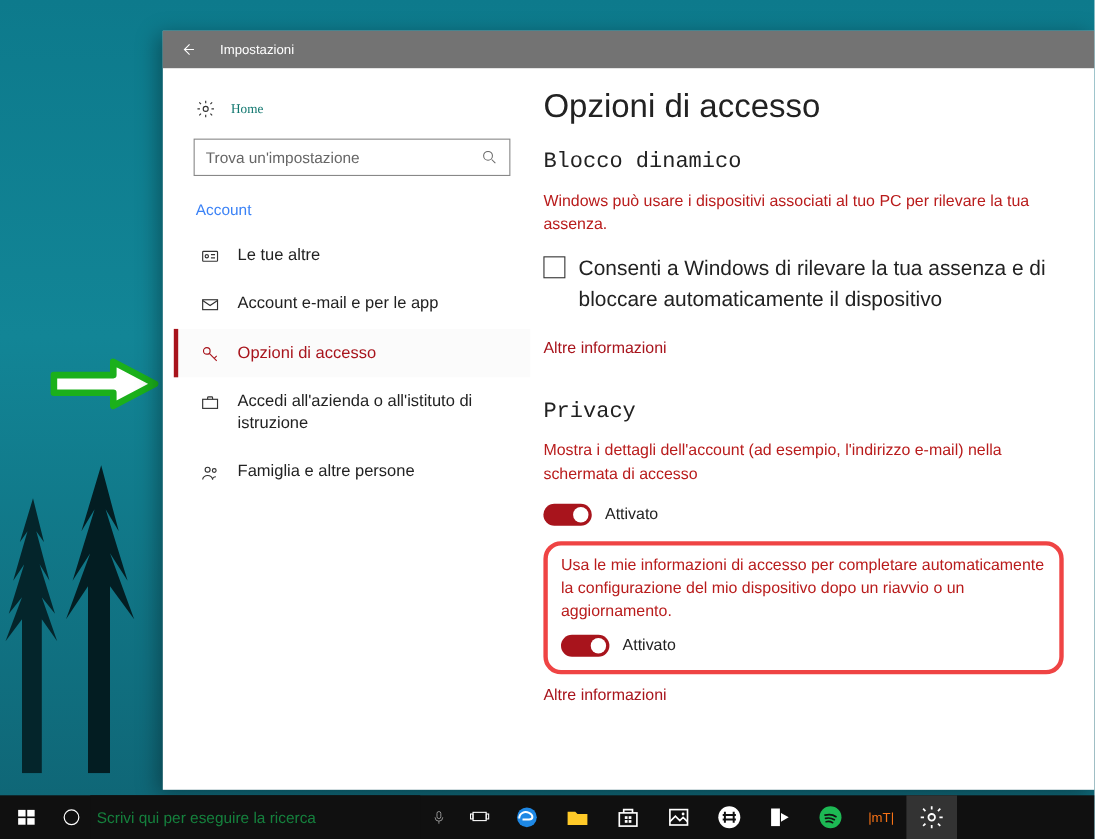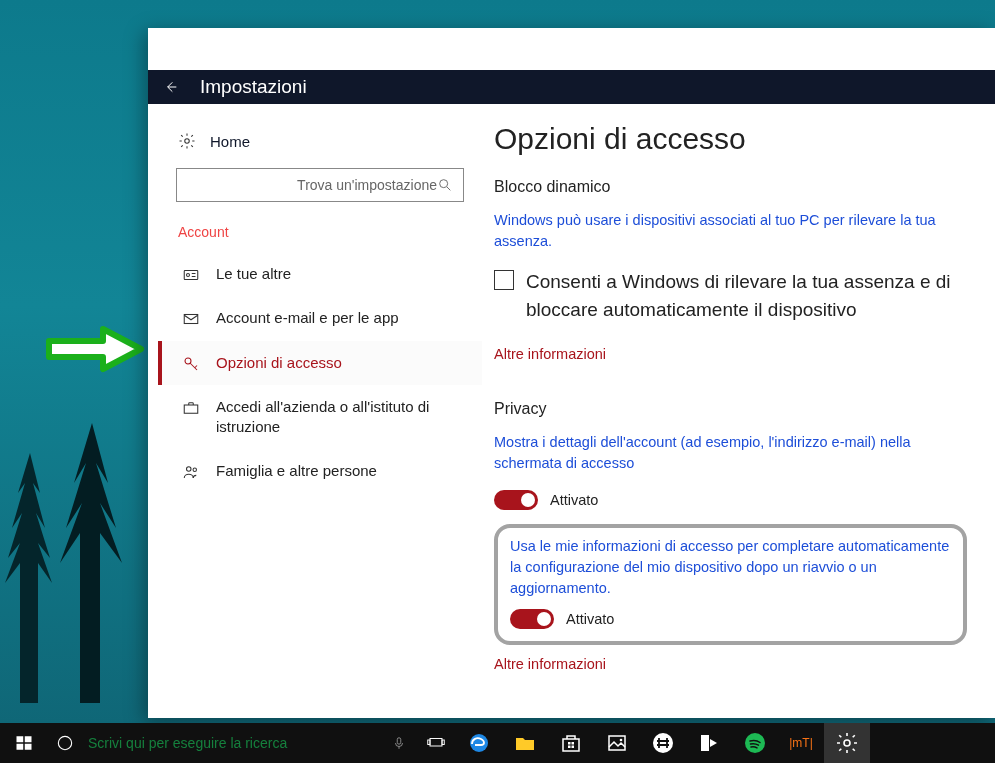--- a/index.html
+++ b/index.html
@@ -5,54 +5,54 @@
   * { box-sizing: border-box; margin: 0; padding: 0; font-family: "Segoe UI", Arial, sans-serif; }
   body { width: 995px; height: 763px; overflow: hidden; background: linear-gradient(180deg,#0d7a8c 0%,#128596 40%,#0f6474 100%); position: relative; }
   
   .trees { position: absolute; left: 0; bottom: 60px; width: 150px; height: 400px; }
   .trees svg { width: 100%; height: 100%; }
   
   .arrow-ann { position:absolute; left:45px; top:325px; width:100px; height:48px; pointer-events:none; }
   .arrow-ann svg { width:100%; height:100%; }
 
   .window { position:absolute; left:148px; top:28px; width:847px; height:690px; background:#fff; box-shadow: -4px 4px 18px rgba(0,0,0,0.35); display:flex; flex-direction:column; }
-  .titlebar { height:34px; background:#0f172a; color:#fff; display:flex; align-items:center; font-size:19px;margin-top:42px; }
+  .titlebar { height:34px; background:#737373; color:#fff; display:flex; align-items:center; font-size:12px; }
   .back-btn { width:46px; height:34px; display:flex; align-items:center; justify-content:center; cursor:pointer; }
   .back-btn svg{ width:16px; height:16px; stroke:#fff; fill:none; stroke-width:1.5; }
   .title-text { padding-left:6px; }
 
   .body { flex:1; display:flex; overflow:hidden; }
   .sidebar { width:338px; padding:18px 4px 18px 10px; position:relative; }
   .home-row { display:flex; align-items:center; gap:14px; padding:10px 20px; cursor:pointer; }
   .home-row .icon { width:18px; height:18px; }
-  .home-row span { font-size:15px; color:#0f172a; }
+  .home-row span { font-size:12px; color:#0f766e;font-family:Liberation Serif, serif; }
   .search { margin:8px 18px 22px 18px; height:34px; border:1px solid #888; display:flex; align-items:center; padding:0 10px; }
-  .search input { flex:1; border:none; outline:none; font-size:14px; color:#333; background:transparent;text-align:right; }
+  .search input { flex:1; border:none; outline:none; font-size:14px; color:#333; background:transparent; }
   .search input::placeholder{ color:#666; }
   .search .sicon { width:16px; height:16px; }
-  .group-label { padding:0 20px 12px 20px; color:#ef4444; font-size:14px; }
+  .group-label { padding:0 20px 12px 20px; color:#3b82f6; font-size:14px; }
   .nav-item { display:flex; align-items:flex-start; gap:16px; padding:12px 20px 12px 20px; cursor:pointer; font-size:15px; color:#222; border-left:4px solid transparent; line-height:1.35; }
   .nav-item.selected { border-left:4px solid #a8141c; color:#a8141c; background:#fbfbfb; }
   .nav-item.selected .nicon path, .nav-item.selected .nicon circle, .nav-item.selected .nicon rect, .nav-item.selected .nicon line { stroke:#a8141c; }
   .nicon { width:18px; height:18px; flex:0 0 18px; margin-top:2px; }
   .nicon path,.nicon circle,.nicon rect,.nicon line,.nicon polyline{ stroke:#333; stroke-width:1.4; fill:none; }
 
   .content { flex:1; padding:18px 28px 10px 8px; overflow:auto; color:#222; }
   .page-title { font-size:30px; font-weight:300; margin-bottom:22px; }
-  .section-h { font-size:16px; font-weight:400; margin-bottom:14px; }
-  .para { font-size:14.5px; line-height:1.45; color:#1d4ed8; margin-bottom:16px; max-width:470px; }
+  .section-h { font-size:20px; font-weight:400; margin-bottom:14px;font-family:Liberation Mono, monospace; }
+  .para { font-size:14.5px; line-height:1.45; color:#b91c1c; margin-bottom:16px; max-width:470px; }
   .checkbox-row { display:flex; align-items:flex-start; gap:12px; margin-bottom:22px; max-width:470px; }
   .checkbox { width:20px; height:20px; border:1.5px solid #333; flex:0 0 20px; margin-top:2px; cursor:pointer; }
   .checkbox-label { font-size:19px; line-height:1.45; }
   .link { color:#a8141c; font-size:14.5px; cursor:pointer; margin-bottom:30px; display:inline-block; }
   .toggle-row { display:flex; align-items:center; gap:12px; margin-bottom:14px; }
   .toggle { width:44px; height:20px; border-radius:10px; background:#a8141c; position:relative; cursor:pointer; }
   .toggle .knob { position:absolute; right:3px; top:3px; width:14px; height:14px; background:#fff; border-radius:50%; }
   .toggle-label { font-size:14.5px; }
-  .highlight-box { border:4px solid #a3a3a3; border-radius:16px; padding:8px 12px 10px 12px; max-width:490px; margin-bottom:10px; }
+  .highlight-box { border:4px solid #ef4444; border-radius:16px; padding:8px 12px 10px 12px; max-width:490px; margin-bottom:10px; }
 
   
   .taskbar { position:absolute; left:0; bottom:0; width:100%; height:40px; background:#101010; display:flex; align-items:center; color:#ccc; font-size:14px; }
   .tb-btn { height:40px; display:flex; align-items:center; justify-content:center; cursor:pointer; }
   .start { width:48px; }
   .start svg{ width:18px; height:18px; fill:#fff; }
   .cortana { width:34px; }
   .cortana svg{ width:20px; height:20px; stroke:#fff; fill:none; stroke-width:1.3; }
   .searchbar { width:300px; height:40px; display:flex; align-items:center; padding-left:6px; color:#15803d; background:#101010; }
   .mic { width:34px; }

